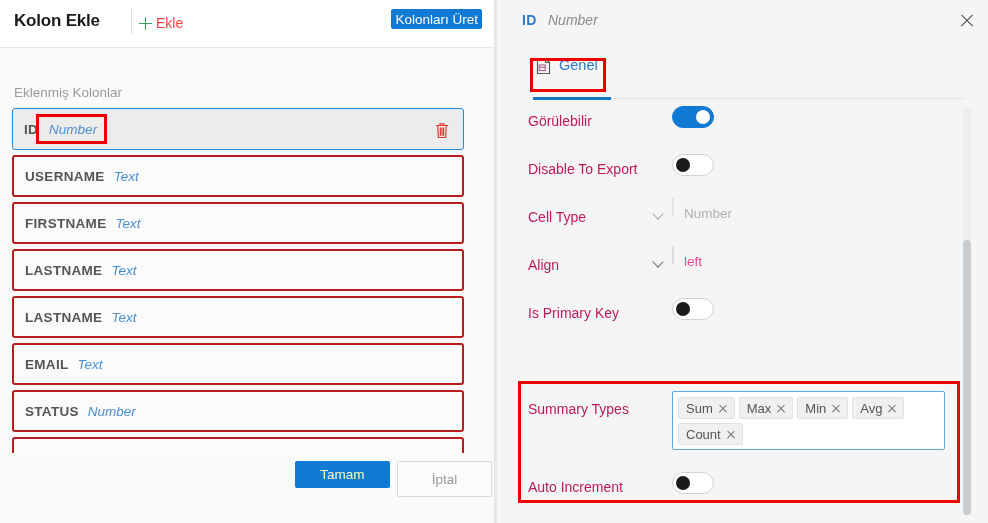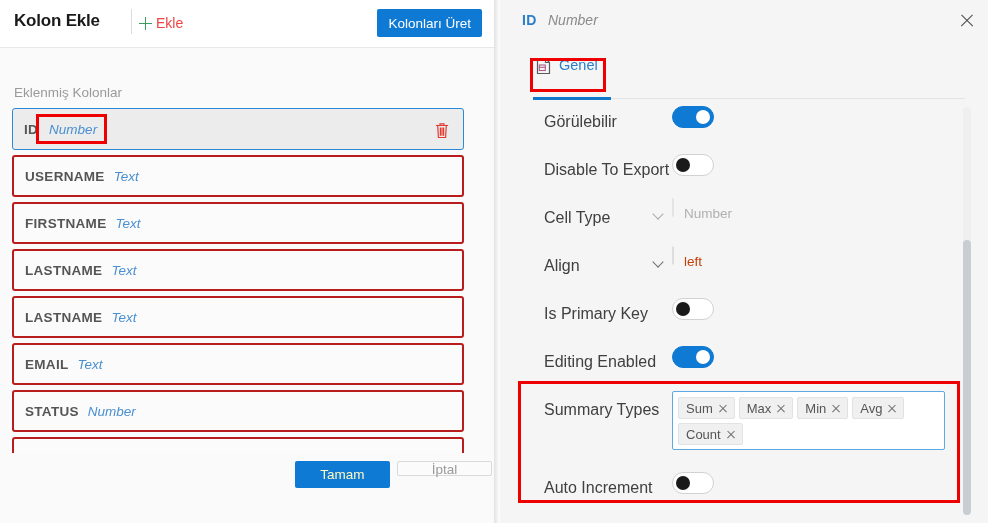--- a/index.html
+++ b/index.html
@@ -38,23 +38,23 @@
   .plus-icon {
     position: relative; width: 15px; height: 15px; display: inline-block;
   }
   .plus-icon::before, .plus-icon::after {
     content: ""; position: absolute; background: #3d9b5f;
   }
   .plus-icon::before { left: 7px; top: 1px; width: 1.4px; height: 13px; }
   .plus-icon::after  { left: 1px; top: 7px; width: 13px; height: 1.4px; }
   .lh-add-label { font-size: 14px; color: #ef4444; }
   .btn-generate {
-    position: absolute; right: 12px; top: 9px; height: 28px;
+    position: absolute; right: 12px; top: 9px; height: 20px;
     background: #0f7ad4; color: #ffffff; border: none; border-radius: 2px;
-    font-size: 13.5px; font-family: inherit; padding: 0 11px; cursor: pointer;
+    font-size: 13.5px; font-family: inherit; padding: 0 4px; cursor: pointer;
     white-space: nowrap;
   }
 
   .left-body-label {
     position: absolute; left: 14px; top: 85px;
     font-size: 13.5px; color: #9a9a9a;
   }
 
   .col-list {
     position: absolute; left: 12px; top: 108px; width: 452px; height: 345px;
@@ -95,21 +95,21 @@
   .left-footer {
     position: absolute; left: 0; bottom: 0; width: 494px; height: 68px;
     background: #fafafa;
   }
   .btn-ok {
     position: absolute; right: 104px; top: 6px; width: 95px; height: 27px;
     background: #0f7ad4; color: #fef9c3; border: none; border-radius: 2px;
     font-size: 13.5px; font-family: inherit; cursor: pointer;
   }
   .btn-cancel {
-    position: absolute; right: 2px; top: 6px; width: 95px; height: 15px;
+    position: absolute; right: 2px; top: 6px; width: 95px; height: 36px;
     background: #fbfbfb; color: #9a9a9a; border: 1px solid #d9d9d9;
     border-radius: 2px; font-size: 13.5px; font-family: inherit; cursor: pointer;
   }
 
   .panel-gap {
     position: absolute; left: 494px; top: 0; width: 6px; height: 523px;
     background: linear-gradient(to right, #e2e2e2, #ffffff);
   }
 
   
@@ -162,22 +162,22 @@
   }
 
   .form-area {
     position: absolute; left: 0; top: 100px; width: 488px; height: 423px;
     overflow: hidden;
   }
   .form-row {
     position: absolute; left: 0; width: 460px; height: 48px;
   }
   .fr-label {
-    position: absolute; left: 44px; top: 13px;
-    font-size: 16px; color: #404040; white-space: nowrap;
+    position: absolute; left: 28px; top: 13px;
+    font-size: 14px; color: #be185d; white-space: nowrap;
   }
   .fr-ctrl { position: absolute; left: 172px; top: 6px; }
 
   .toggle {
     position: relative; width: 42px; height: 22px; border-radius: 11px;
     cursor: pointer; display: block;
   }
   .toggle.on { background: #0f7ad4; border: 1px solid #0f7ad4; }
   .toggle.off { background: #ffffff; border: 1px solid #d2d2d2; }
   .toggle .knob {
@@ -186,21 +186,21 @@
   .toggle.on .knob { right: 3px; background: #ffffff; }
   .toggle.off .knob { left: 3px; background: #1a1a1a; }
 
   .select {
     position: relative; width: 273px; height: 31px;
     border: 1px solid #dedede; border-radius: 2px;
     background: #ffffff; cursor: pointer;
   }
   .select.disabled { background: #f2f2f2; border-color: #e4e4e4; cursor: default; }
   .select .sel-value {
-    position: absolute; left: 11px; top: 7px; font-size: 13.5px; color: #c2410c;
+    position: absolute; left: 11px; top: 7px; font-size: 13.5px; color: #ec4899;
   }
   .select.disabled .sel-value { color: #b0b0b0; }
   .select .chev {
     position: absolute; right: 11px; top: 11px; width: 8px; height: 8px;
     border-right: 1.4px solid #6f6f6f; border-bottom: 1.4px solid #6f6f6f;
     transform: rotate(45deg);
   }
   .select.disabled .chev { border-color: #a9a9a9; }
 
   .tagbox {
@@ -378,28 +378,20 @@
 
       <div class="form-row" style="top:192px;">
         <span class="fr-label">Is Primary Key</span>
         <span class="fr-ctrl">
           <span class="toggle off">
               <span class="knob"></span>
             </span>
         </span>
       </div>
 
-      <div class="form-row" style="top:240px;">
-        <span class="fr-label">Editing Enabled</span>
-        <span class="fr-ctrl">
-          <span class="toggle on">
-              <span class="knob"></span>
-            </span>
-        </span>
-      </div>
 
       <div class="form-row" style="top:288px; height:72px;">
         <span class="fr-label" style="top:13px;">Summary Types</span>
         <span class="fr-ctrl" style="top:3px;">
           <span class="tagbox">
             <span class="chip">
               <span>Sum</span>
               <span class="chip-x"></span>
             </span>
             <span class="chip">

